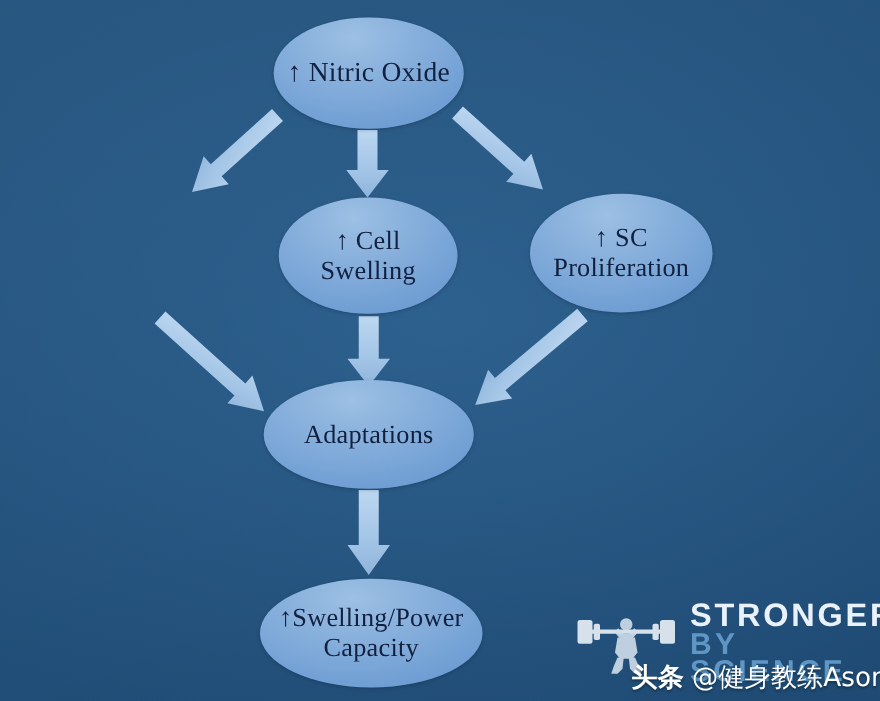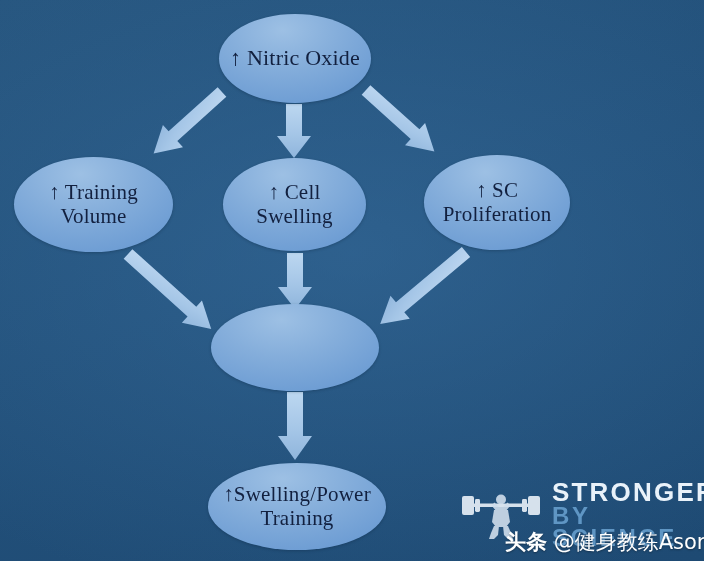--- a/index.html
+++ b/index.html
@@ -141,50 +141,45 @@
 
     <g transform="translate(295,392)">
       <polygon points="-8,0 8,0 8,44 17,44 0,68 -17,44 -8,44" fill="url(#agrad)"></polygon>
     </g>
   </svg>
 
   <div class="node" id="node-nitric-oxide">
     <span>↑ Nitric Oxide</span>
   </div>
 
-  <div class="node" id="node-training-volume">
-    <div>
-      <span>↑ Training</span>
-      <span>Volume</span>
-    </div>
-  </div>
 
   <div class="node" id="node-cell-swelling">
     <div>
       <span>↑ Cell</span>
       <span>Swelling</span>
     </div>
   </div>
 
   <div class="node" id="node-sc-proliferation">
     <div>
       <span>↑ SC</span>
       <span>Proliferation</span>
     </div>
   </div>
 
   <div class="node" id="node-hypertrophic">
     <div>
+      <span>Adaptations</span>
     </div>
   </div>
 
   <div class="node" id="node-strength-power">
     <div>
       <span>↑Swelling/Power</span>
-      <span>Training</span>
+      <span>Capacity</span>
     </div>
   </div>
 
   <div id="logo">
     <svg id="logo-mark" viewBox="0 0 86 56">
       <g fill="#e6eef6" opacity="0.92">
 
         <rect x="6" y="16.5" width="74" height="3.4" rx="1.2"></rect>
 
         <rect x="4" y="9" width="12" height="19" rx="2"></rect>

